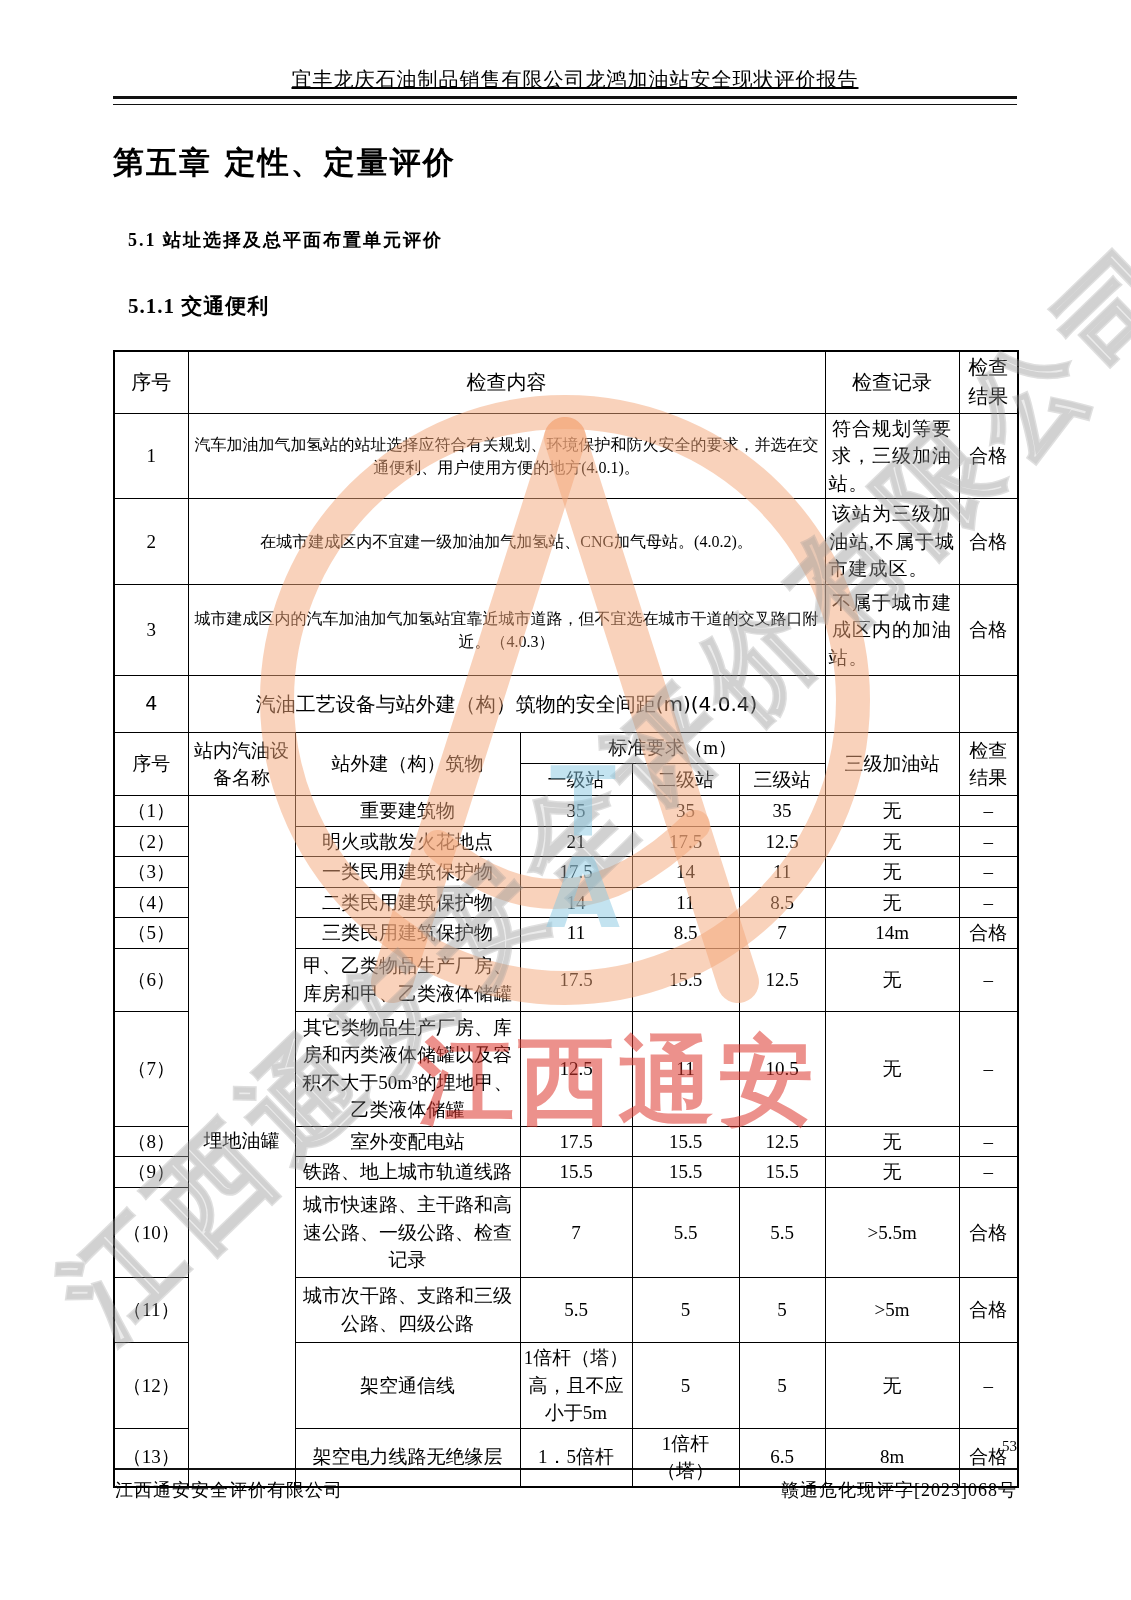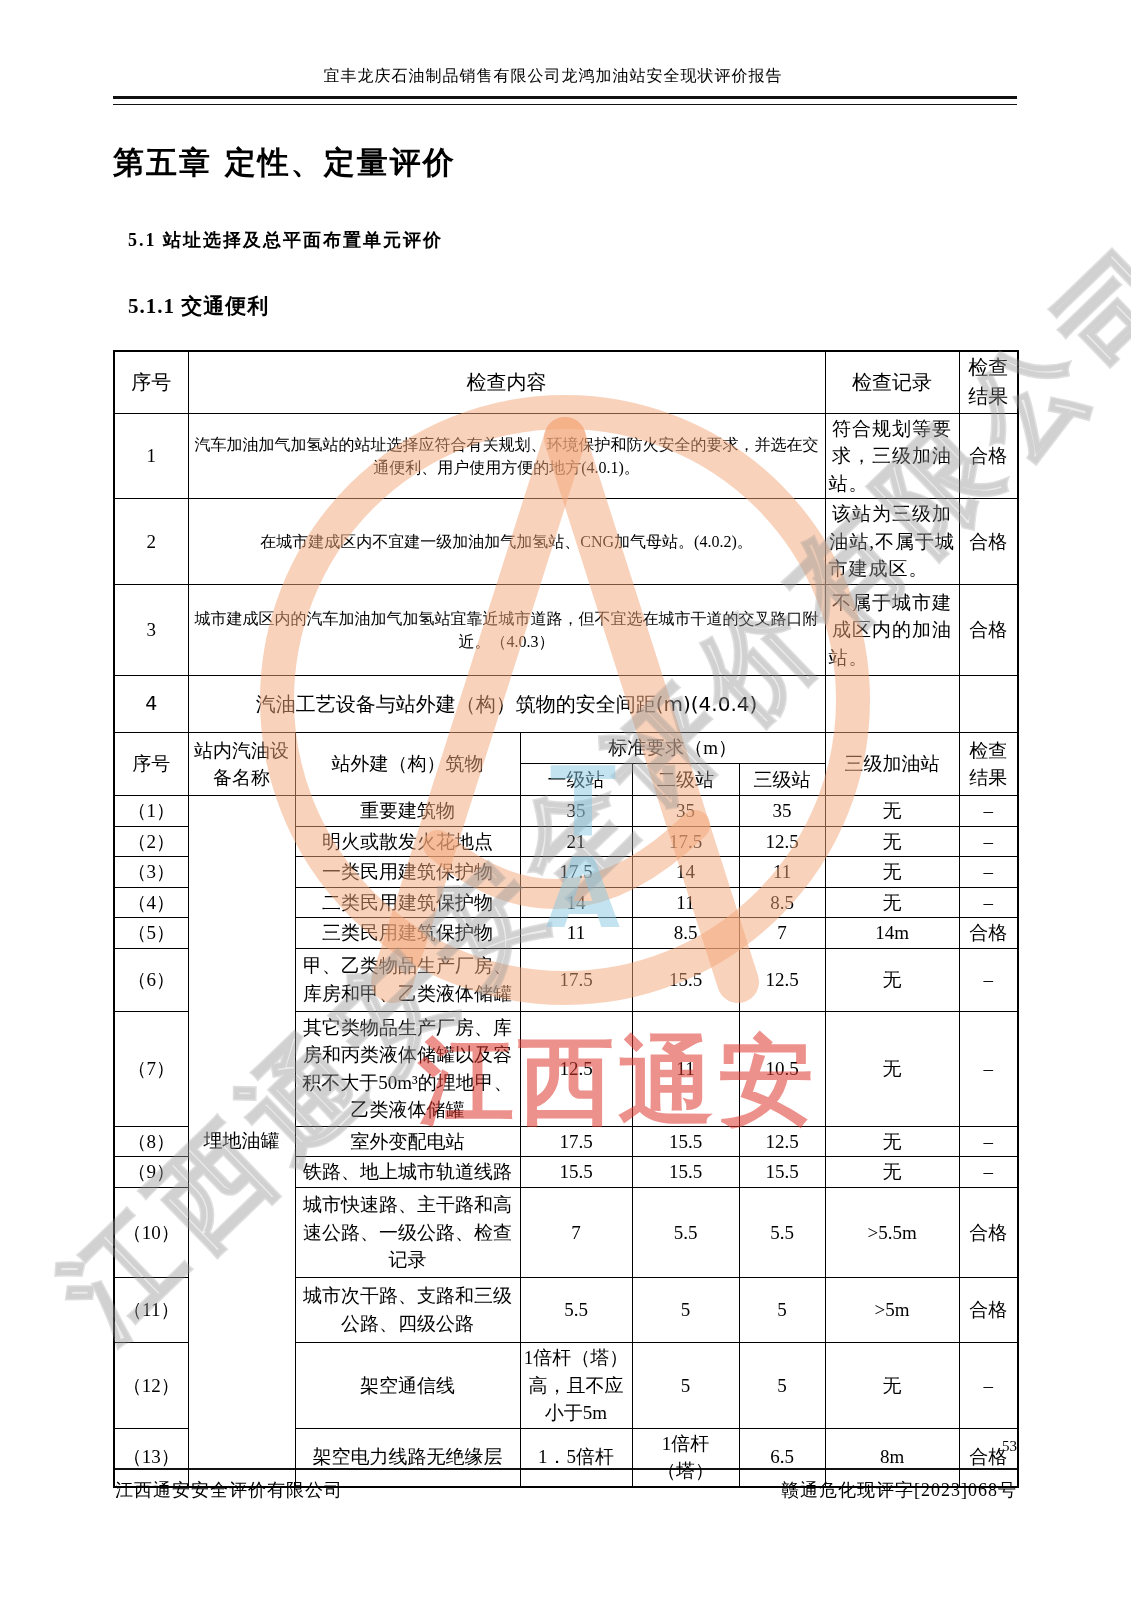--- a/index.html
+++ b/index.html
@@ -6,22 +6,22 @@
   body{
     width:1131px;height:1600px;
     background:#ffffff;
     position:relative;
     font-family:"Liberation Serif","DejaVu Serif",serif;
     color:#000;
     overflow:hidden;
   }
   
   .doc-header{
-    position:absolute;left:101px;top:66px;width:904px;
-    text-align:center;font-size:16px;letter-spacing:1px;
+    position:absolute;left:123px;top:66px;width:904px;
+    text-align:center;font-size:20px;letter-spacing:1px;text-decoration:underline;
   }
   .header-rule{
     position:absolute;left:113px;top:96px;width:904px;height:5px;
     border-top:3px solid #111;border-bottom:1px solid #111;
   }
   .chapter-title{
     position:absolute;left:113px;top:142px;width:904px;
     font-size:31px;font-weight:bold;
     font-family:"DejaVu Sans","Liberation Sans",sans-serif;
     letter-spacing:2px;

